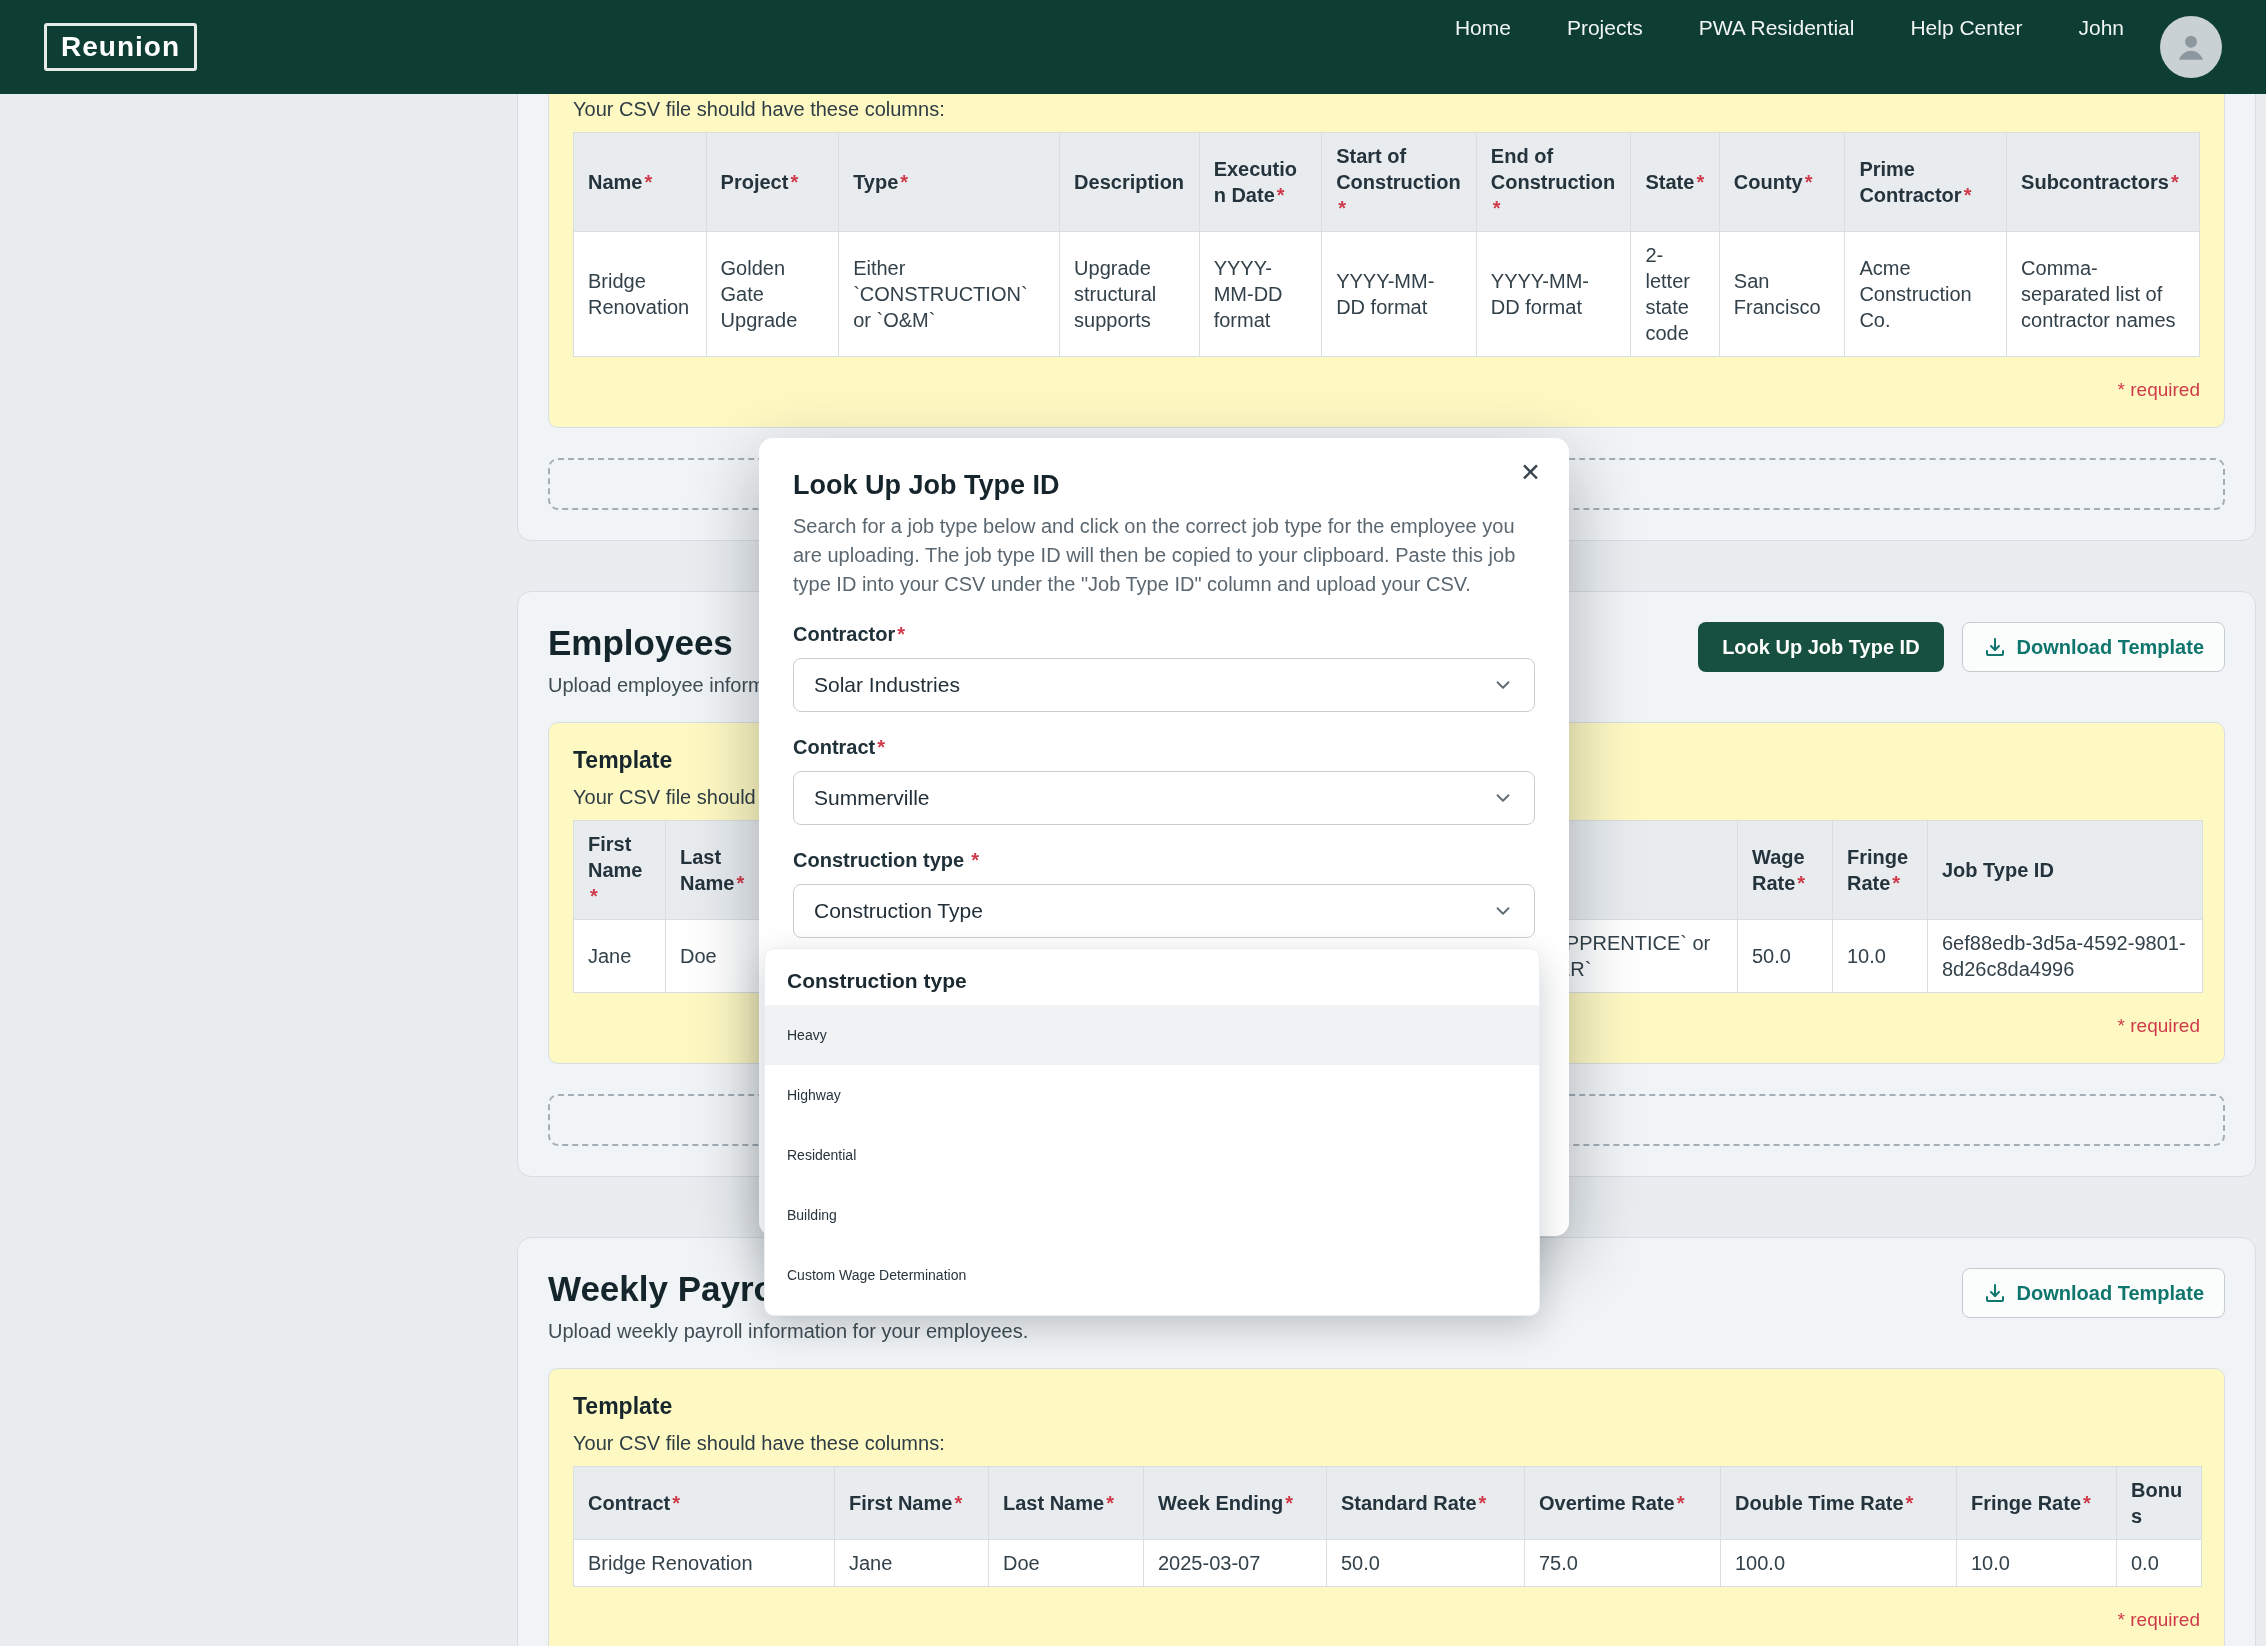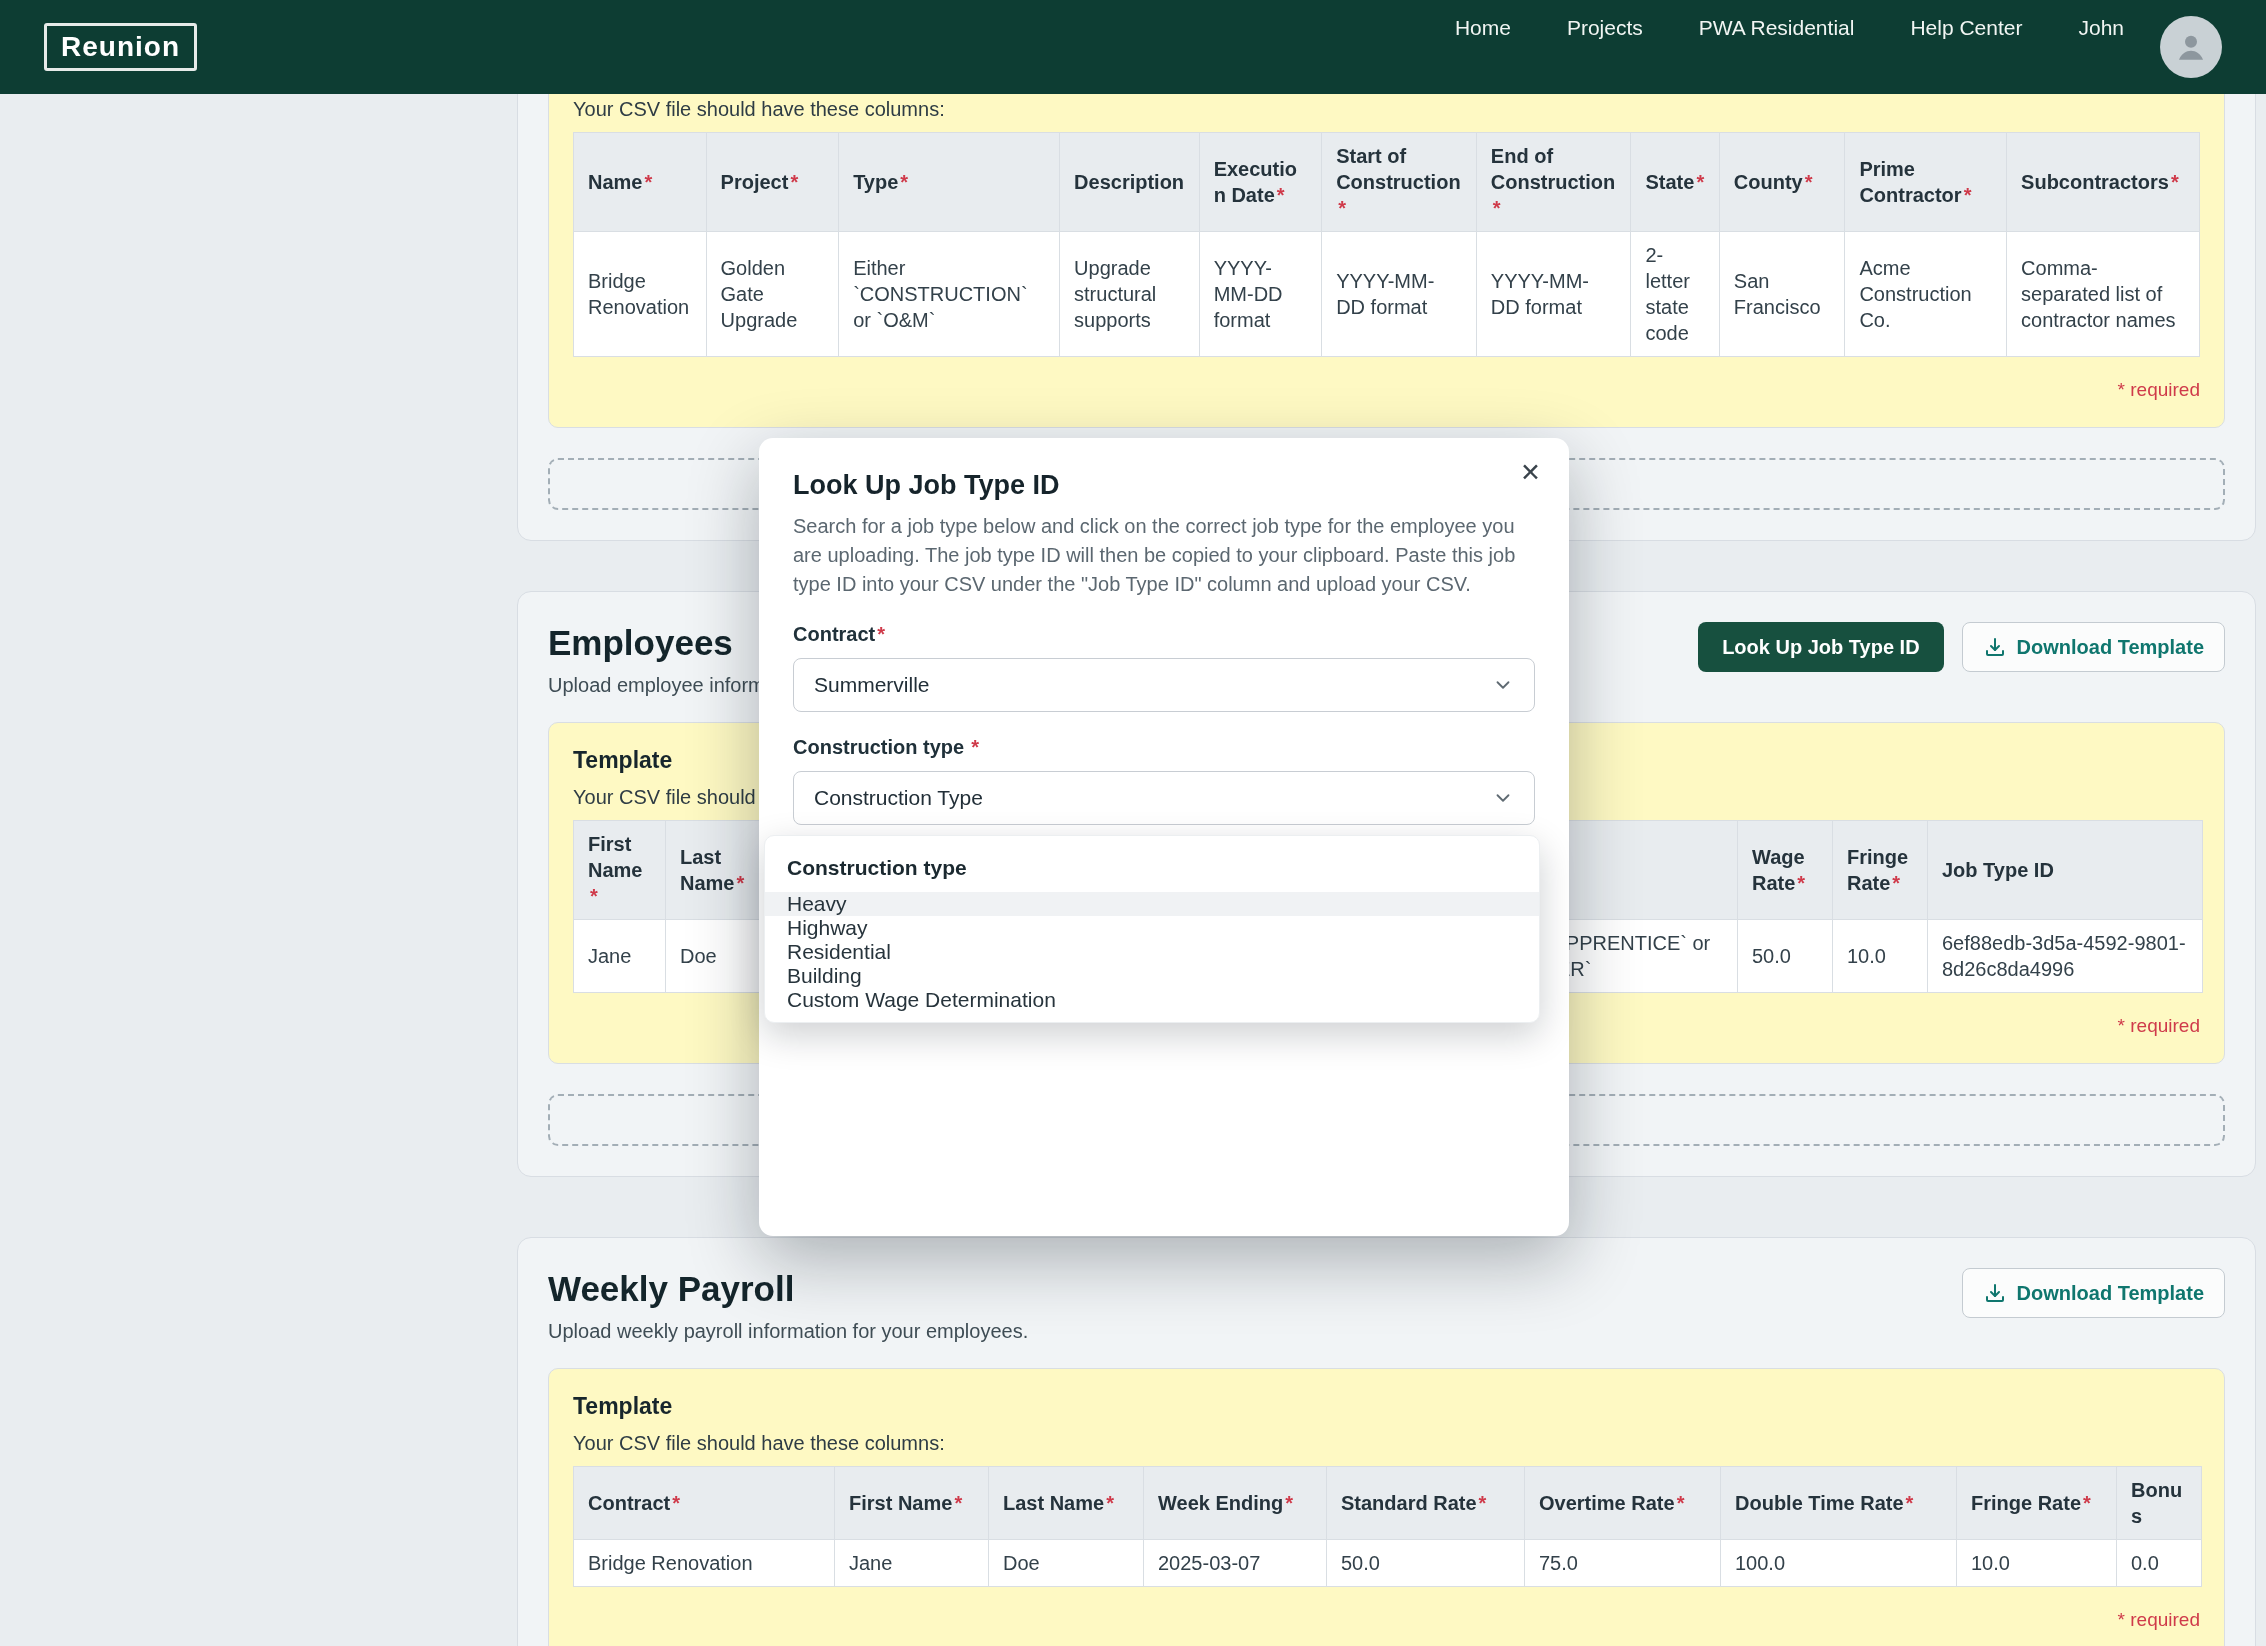--- a/index.html
+++ b/index.html
@@ -63,21 +63,21 @@
   .modal-desc { margin-top:10px; font-size:20px; line-height:29px; color:#5b6770; }
   .field { margin-top:24px; }
   .field label { font-size:20px; font-weight:bold; color:#20313a; display:block; }
   .select { margin-top:12px; height:54px; border:1px solid #c8cdd3; border-radius:8px; background:#fff;
             display:flex; align-items:center; justify-content:space-between; padding:0 20px;
             font-size:21px; color:#222f38; cursor:pointer; }
 
   .dropdown-panel { margin:10px -5px 0 -29px; background:#fff; border:1px solid #eceff1; border-radius:10px;
                     box-shadow:0 12px 36px rgba(10,20,30,0.20); padding:8px 0 10px; }
   .dd-header { padding:12px 22px; font-weight:bold; font-size:21px; color:#1b2930; }
-  .dd-option { padding:0 22px; font-size:21px; color:#27343c; cursor:pointer; }
+  .dd-option { padding:22px 22px; font-size:14px; color:#27343c; cursor:pointer; }
   .dd-option.highlighted { background:#f0f2f4; }
 
   .icon { flex:0 0 auto; }
 </style>
 </head>
 <body>
 
 <div class="page">
 
   <header class="navbar">
@@ -296,20 +296,29 @@
     </section>
   </main>
 
   <div class="modal">
     <button class="modal-close">
       <span>✕</span>
     </button>
     <h3 class="modal-title">Look Up Job Type ID</h3>
     <p class="modal-desc">Search for a job type below and click on the correct job type for the employee you are uploading. The job type ID will then be copied to your clipboard. Paste this job type ID into your CSV under the "Job Type ID" column and upload your CSV.</p>
 
+    <div class="field">
+      <label><span>Contractor</span><span class="req">*</span></label>
+      <div class="select">
+        <span>Solar Industries</span>
+        <svg class="icon" width="22" height="22" viewBox="0 0 24 24" fill="none" stroke="#5f6a72" stroke-width="2" stroke-linecap="round" stroke-linejoin="round">
+            <path d="M6 9l6 6 6-6"></path>
+          </svg>
+      </div>
+    </div>
 
     <div class="field">
       <label><span>Contract</span><span class="req">*</span></label>
       <div class="select">
         <span>Summerville</span>
         <svg class="icon" width="22" height="22" viewBox="0 0 24 24" fill="none" stroke="#5f6a72" stroke-width="2" stroke-linecap="round" stroke-linejoin="round">
             <path d="M6 9l6 6 6-6"></path>
           </svg>
       </div>
     </div>

